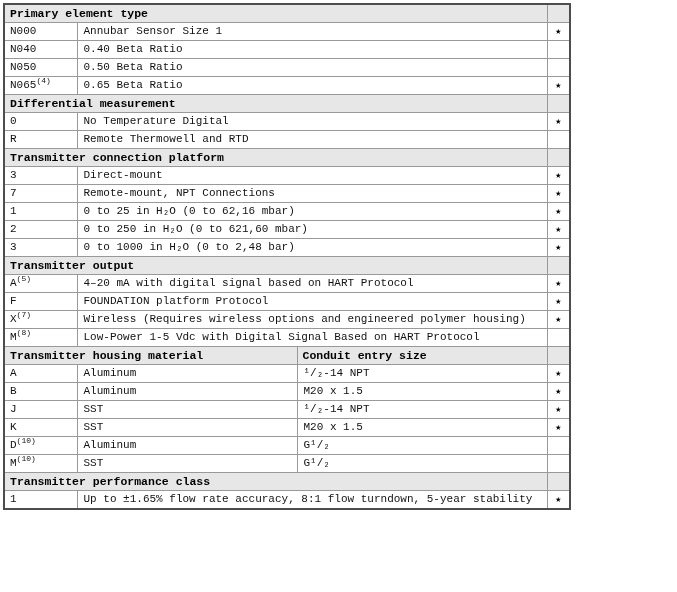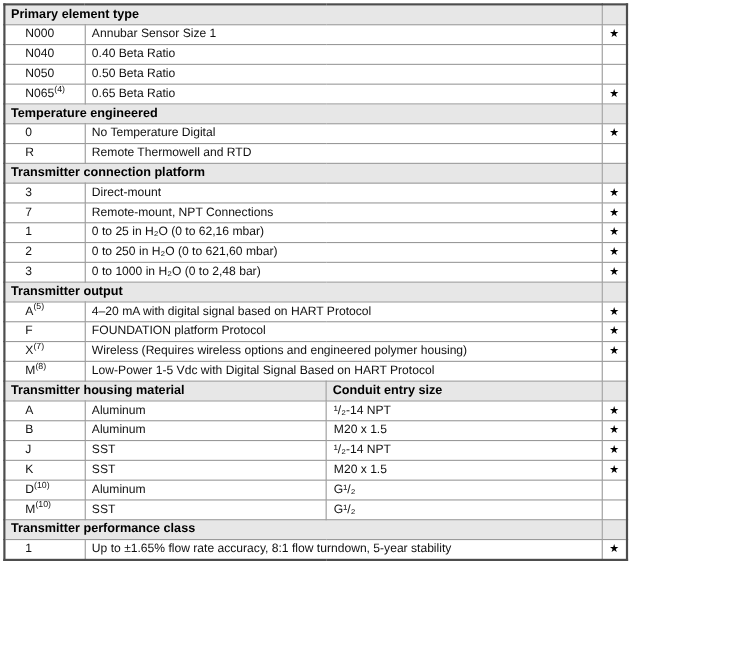--- a/index.html
+++ b/index.html
@@ -6,21 +6,21 @@
     margin: 0;
     padding: 0;
     background: #ffffff;
   }
   .page {
     width: 574px;
     height: 592px;
     box-sizing: border-box;
     padding: 3px 3px;
     background: #ffffff;
-    font-family: Liberation Sans, sans-serif;
+    font-family: Liberation Mono, monospace;
     color: #111111;
   }
   table.ordering-table {
     width: 100%;
     border-collapse: collapse;
     table-layout: fixed;
     border: 2px solid #4d4d4d;
   }
   td, th {
     border: 1px solid #999999;
@@ -33,21 +33,21 @@
     vertical-align: middle;
   }
   th.sec-th {
     background: #e7e7e7;
     text-align: left;
     font-weight: bold;
     font-size: 11.5px;
     color: #000000;
   }
   td.code-cell {
-    padding-left: 18px;
+    padding-left: 5px;
   }
   td.desc-cell, td.conduit-cell {
     padding-left: 6px;
   }
   td.star-col, th.star-col {
     text-align: center;
     padding: 0;
   }
   span.star {
     font-size: 10px;
@@ -90,21 +90,21 @@
           <td class="code-cell"><span class="code">N050</span></td>
           <td class="desc-cell" colspan="2">0.50 Beta Ratio</td>
           <td class="star-col"></td>
         </tr>
         <tr class="data-row">
           <td class="code-cell"><span class="code">N065</span><sup class="fn">(4)</sup></td>
           <td class="desc-cell" colspan="2">0.65 Beta Ratio</td>
           <td class="star-col"><span class="star">★</span></td>
         </tr>
         <tr class="section-header-row">
-          <th class="sec-th" colspan="3">Temperature engineered</th>
+          <th class="sec-th" colspan="3">Differential measurement</th>
           <th class="sec-th star-col"></th>
         </tr>
         <tr class="data-row">
           <td class="code-cell"><span class="code">0</span></td>
           <td class="desc-cell" colspan="2">No Temperature Digital</td>
           <td class="star-col"><span class="star">★</span></td>
         </tr>
         <tr class="data-row">
           <td class="code-cell"><span class="code">R</span></td>
           <td class="desc-cell" colspan="2">Remote Thermowell and RTD</td>

